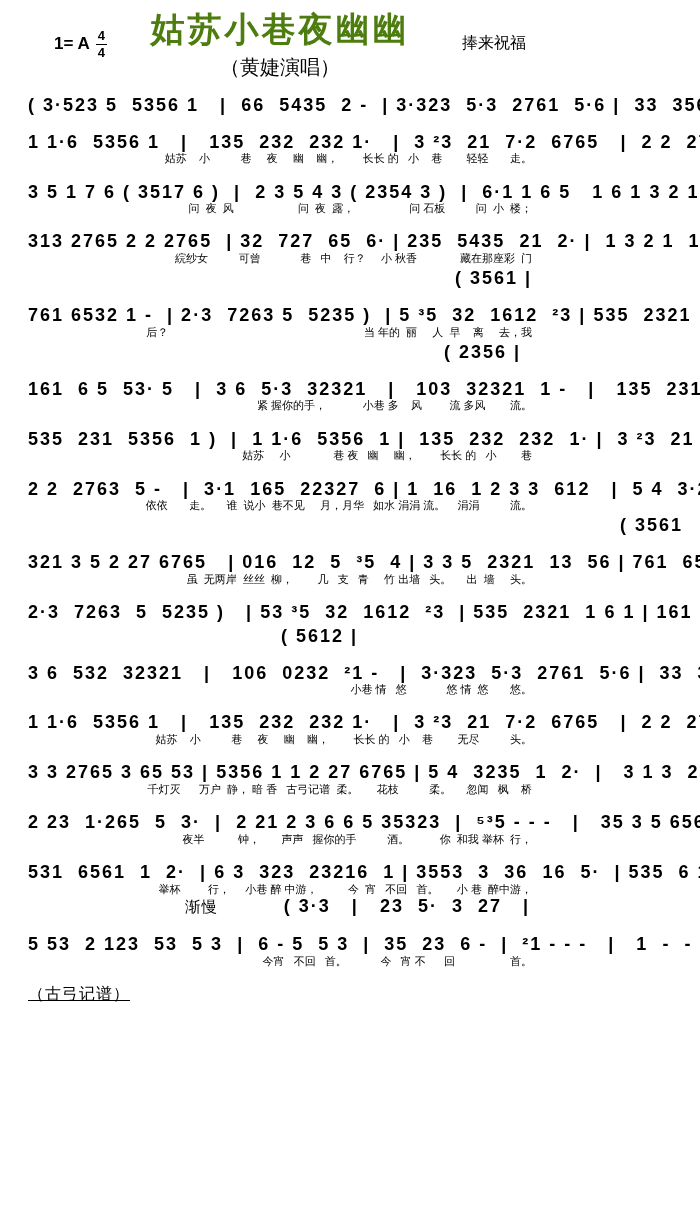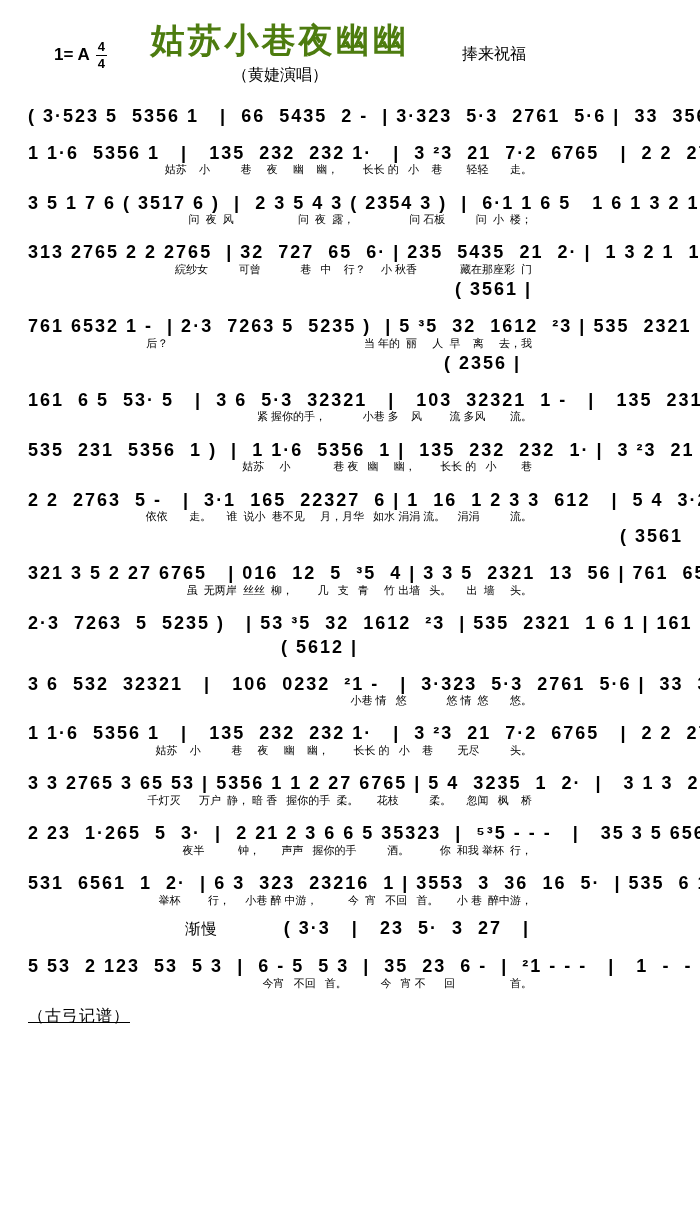--- a/index.html
+++ b/index.html
@@ -1,43 +1,43 @@
 <!DOCTYPE html>
 <html><head>
 <meta charset="utf-8">
 <style>
   * { margin:0; padding:0; box-sizing:border-box; }
   html,body { width:700px; background:#ffffff; }
   body {
     height:1228px; overflow:hidden; color:#000;
     font-family:"Liberation Sans","DejaVu Sans",sans-serif;
   }
-  .page { width:560px; height:1228px; padding:20px 28px 0 28px; }
+  .page { width:560px; height:1228px; padding:9px 28px 0 28px; }
 
   
   .hdr { position:relative; height:86px; }
   .keysig { position:absolute; left:26px; top:20px; font-size:17px; font-weight:bold;
             display:flex; align-items:center; gap:6px; }
   .frac { display:inline-flex; flex-direction:column; align-items:center; line-height:1.05;
           font-size:13px; font-weight:bold; }
   .frac .top { border-bottom:1.5px solid #000; padding:0 2px 1px 2px; }
   .frac .bot { padding-top:1px; }
   .title { text-align:center; font-size:34px; font-weight:bold; letter-spacing:3px;
            color:#4d7c0f; line-height:1.2; }
   .genre { position:absolute; right:6px; top:24px; font-size:16px; }
-  .subtitle { text-align:center; font-size:16px; margin-top:4px; }
+  .subtitle { text-align:center; font-size:20px; margin-top:4px; }
 
   
   .sys { margin-bottom:16px; }
   .notes { font-size:18px; font-weight:bold; white-space:pre; letter-spacing:2px;
            line-height:1.15; }
   .lyrics { font-size:11px; white-space:pre; line-height:1.2;text-align:right; }
   .pickup { font-size:18px; font-weight:bold; white-space:pre; letter-spacing:2px;
             margin-top:4px; line-height:1.1; }
-  .pickup-row { display:flex; margin-top:11px; align-items:baseline;justify-content:space-between; }
+  .pickup-row { display:flex; margin-top:0; align-items:baseline;justify-content:space-between; }
   .pickup-tempo { font-size:15.5px; font-weight:normal; letter-spacing:1px; margin-left:157px; }
   .pickup-notes { font-size:18px; font-weight:bold; white-space:pre; letter-spacing:2px;
                   margin-left:auto; margin-right:2px; }
   .ind75  { margin-left:75px;text-align:right; }
   .ind253 { margin-left:253px; }
   .ind416 { margin-left:416px; }
   .ind592 { margin-left:592px; }
   .lind176 { padding-left:176px; }
   .lind194 { padding-left:194px; }
   .lastrow { display:flex; justify-content:space-between; align-items:baseline; }
@@ -118,21 +118,21 @@
     <div class="lyrics">小巷 情   悠             悠 情  悠       悠。</div>
   </div>
 
   <div class="sys">
     <div class="notes">1 1·6  5356 1   |   135  232  232 1·   |  3 ²3  21  7·2  6765   |  2 2  2763  ³5 -   |</div>
     <div class="lyrics">姑苏    小          巷     夜     幽    幽，        长长 的   小    巷        无尽          头。</div>
   </div>
 
   <div class="sys">
     <div class="notes">3 3 2765 3 65 53 | 5356 1 1 2 27 6765 | 5 4  3235  1  2·  |   3 1 3  232  1   |</div>
-    <div class="lyrics">千灯灭      万户  静， 暗 香   握你的手  柔。      花枝          柔。     忽闻   枫    桥</div>
+    <div class="lyrics">千灯灭      万户  静， 暗 香   古弓记谱  柔。      花枝          柔。     忽闻   枫    桥</div>
   </div>
 
   <div class="sys">
     <div class="notes">2 23  1·265  5  3·  |  2 21 2 3 6 6 5 35323  |  ⁵³5 - - -   |   35 3 5 6561  ³5  |</div>
     <div class="lyrics">夜半           钟，       声声   握你的手          酒。          你  和我 举杯  行，</div>
   </div>
 
   <div class="sys">
     <div class="notes">531  6561  1  2·  | 6 3  323  23216  1 | 3553  3  36  16  5·  | 535  6 1  23  2 3  |</div>
     <div class="lyrics">举杯         行，     小巷 醉 中游，          今  宵   不回   首。      小 巷  醉中游，</div>

